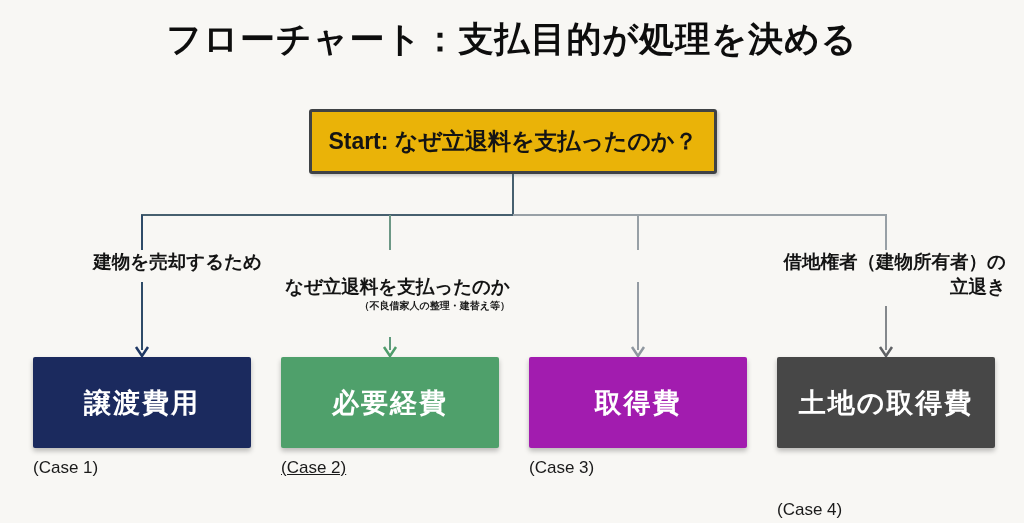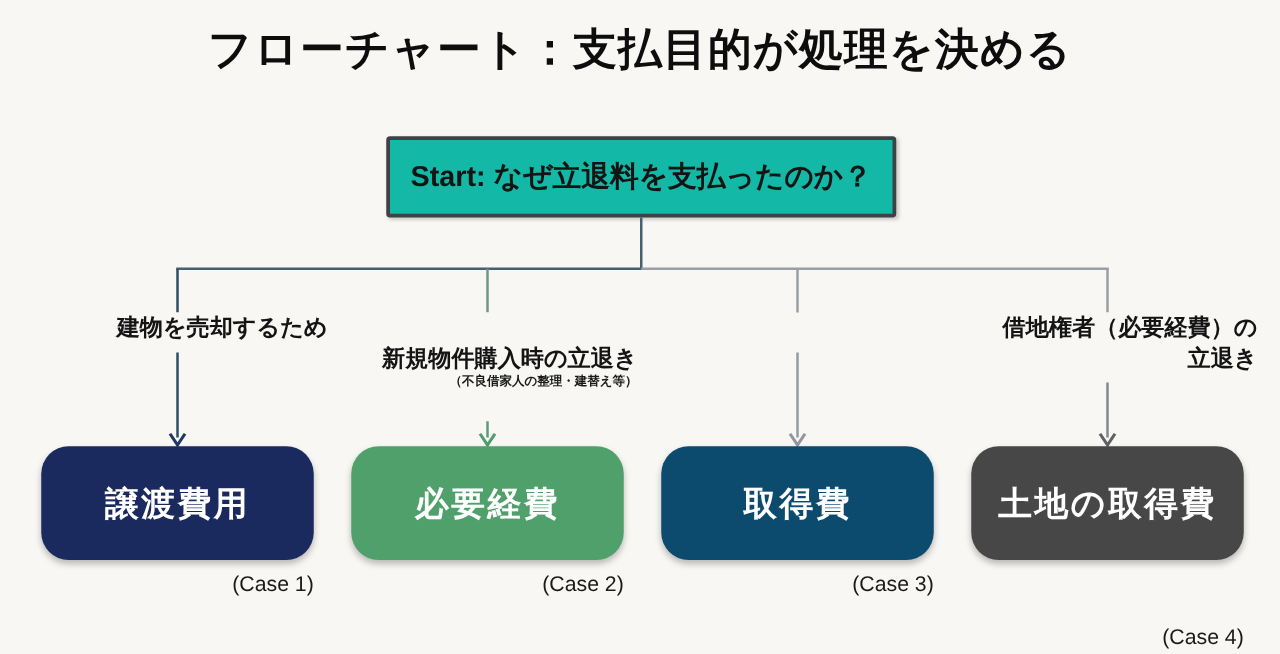--- a/index.html
+++ b/index.html
@@ -16,21 +16,21 @@
   .title{
     position:absolute;top:16px;left:0;width:1024px;
     text-align:center;
     font-size:35px;font-weight:bold;
     letter-spacing:1px;color:#0d0d0d;
   }
 
   .start-box{
     position:absolute;left:309px;top:109px;width:408px;height:65px;
     box-sizing:border-box;
-    background:#14b8a6;
+    background:#eab308;
     border:3px solid #3f4245;
     border-radius:3px;
     box-shadow:2px 2px 3px rgba(0,0,0,0.18);
     display:flex;align-items:center;justify-content:center;
     font-size:23px;font-weight:bold;color:#141414;
   }
 
   svg.connectors{position:absolute;left:0;top:0;pointer-events:none;}
 
   .cond{
@@ -44,37 +44,37 @@
     display:block;
     font-size:10px;font-weight:bold;line-height:1.25;color:#1a1a1a;
   }
   .cond.c1{left:22px;}
   .cond.c2{left:270px;}
   .cond.c3{left:518px;}
   .cond.c4{left:766px;}
 
   .result-box{
     position:absolute;top:357px;width:218px;height:91px;
-    border-radius:22px;
+    border-radius:2px;
     display:flex;align-items:center;justify-content:center;
     font-size:27px;font-weight:bold;letter-spacing:2px;color:#ffffff;
     box-shadow:0 3px 5px rgba(0,0,0,0.25);
   }
   .result-box.b1{left:33px;background:#1b2a5e;}
   .result-box.b2{left:281px;background:#4fa06b;}
-  .result-box.b3{left:529px;background:#0c4a6e;}
+  .result-box.b3{left:529px;background:#a21caf;}
   .result-box.b4{left:777px;background:#474747;text-align:right;}
 
   .case-label{
     position:absolute;top:458px;width:218px;
-    text-align:right;
+    text-align:left;
     font-size:17px;font-weight:500;color:#1a1a1a;
   }
   .case-label.k1{left:33px;}
-  .case-label.k2{left:281px;}
+  .case-label.k2{left:281px;text-decoration:underline;}
   .case-label.k3{left:529px;}
   .case-label.k4{left:777px;margin-top:42px;}
 </style>
 </head>
 <body>
 
 <div class="stage">
 
   <div class="title">フローチャート：支払目的が処理を決める</div>
 
@@ -102,26 +102,26 @@
     <polyline points="632,347 638,356 644,347" stroke="#8f979f" stroke-width="2.5" fill="none"></polyline>
 
     <line x1="886" y1="215" x2="886" y2="250" stroke="#98a0a6" stroke-width="2"></line>
     <line x1="886" y1="306" x2="886" y2="350" stroke="#84888c" stroke-width="2"></line>
     <polyline points="880,347 886,356 892,347" stroke="#5f6164" stroke-width="2.5" fill="none"></polyline>
   </svg>
 
   <div class="cond c1">建物を売却するため</div>
 
   <div class="cond c2">
-    <span>新規物件購入時の立退き</span>
+    <span>なぜ立退料を支払ったのか</span>
     <span class="note">（不良借家人の整理・建替え等）</span>
   </div>
 
 
-  <div class="cond c4">借地権者（必要経費）の
+  <div class="cond c4">借地権者（建物所有者）の
 立退き</div>
 
   <div class="result-box b1">
     <span>譲渡費用</span>
   </div>
   <div class="result-box b2">
     <span>必要経費</span>
   </div>
   <div class="result-box b3">
     <span>取得費</span>

